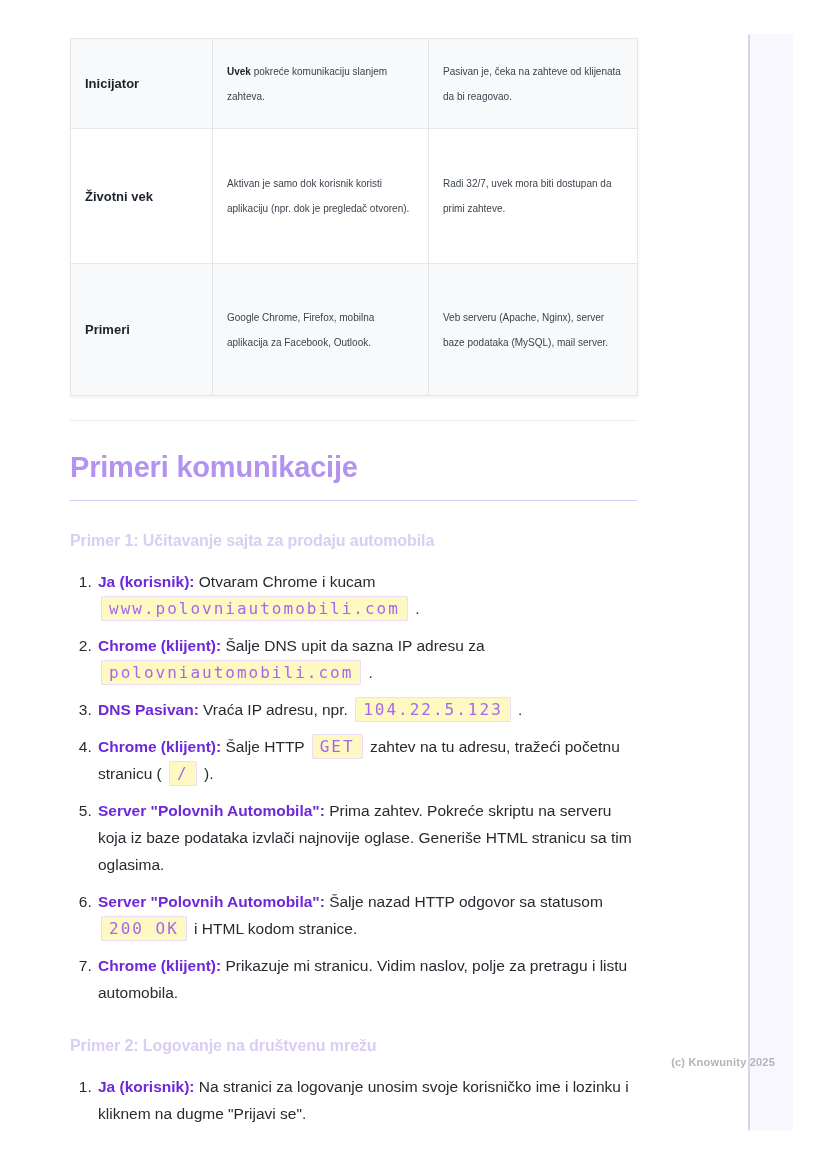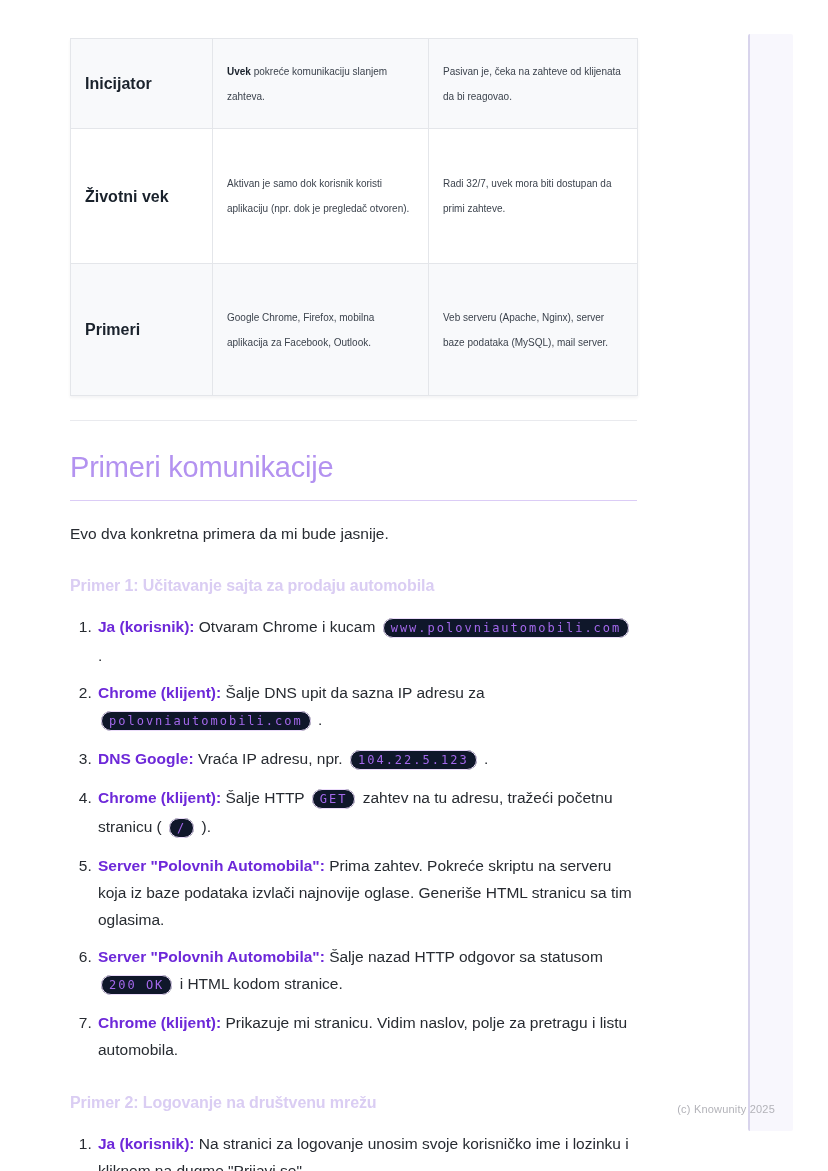--- a/index.html
+++ b/index.html
@@ -10,55 +10,55 @@
   }
   .content{position:absolute;left:70px;top:38px;width:567px;}
 
   
   table.cmp-table{border-collapse:collapse;width:567px;table-layout:fixed;
     box-shadow:0 2px 3px rgba(15,23,42,0.05);}
   .cmp-table th,.cmp-table td{
     border:1px solid #e4e6ea;vertical-align:middle;text-align:left;
     padding:11px 14px;font-size:10px;line-height:25px;color:#3c434d;font-weight:400;
   }
-  .cmp-table th{font-weight:700;color:#1a222c;font-size:16px;}
+  .cmp-table th{font-weight:700;color:#1a222c;font-size:13px;}
   .cmp-table tr:nth-child(odd){background:#f8f9fb;}
   .cmp-table tr:nth-child(1){height:90px;}
   .cmp-table tr:nth-child(2){height:135px;}
   .cmp-table tr:nth-child(3){height:132px;}
   .cmp-table strong{font-weight:700;color:#1a222c;}
 
   hr.section-divider{border:none;border-top:1px solid #e9eaee;margin:24px 0 0;}
 
   h2.h2{
-    margin:28px 0 0;font-size:29px;line-height:1.25;font-weight:400;
+    margin:28px 0 0;font-size:29px;line-height:1.25;font-weight:700;
     color:#b392f0;padding-bottom:15px;border-bottom:1px solid #dbccf6;
     letter-spacing:-0.2px;
   }
   p.intro{margin:21px 0 0;font-size:15.5px;line-height:1.55;color:#272b31;}
   h3.h3{margin:31px 0 0;font-size:16px;font-weight:700;color:#dacdf3;letter-spacing:-0.1px;}
 
   ol.steps{margin:18px 0 0;padding-left:26px;font-size:15.5px;color:#272b31;}
   ol.steps li{line-height:27px;margin-bottom:10px;padding-left:2px;}
   ol.steps strong{font-weight:700;color:#6d28d9;}
 
   code.chip{
     font-family:"DejaVu Sans Mono","Liberation Mono",monospace;
-    font-size:12px;letter-spacing:2px;color:#a468ec;background:#0f172a;
-    border:1px solid #ebdcfa;border-radius:10px;padding:2px 7px;margin:0 3px;
+    font-size:16px;letter-spacing:2px;color:#a468ec;background:#fef9c3;
+    border:1px solid #ebdcfa;border-radius:2px;padding:2px 7px;margin:0 3px;
     white-space:nowrap;
   }
 
   .page-edge{
     position:absolute;left:748px;top:34px;width:43px;height:1097px;
     background:#f8f7fd;border-left:2px solid #d8d4ec;border-radius:2px;
   }
   .footer{
-    position:absolute;top:1103px;right:53px;font-size:11px;color:#b3b3b9;
-    z-index:5;letter-spacing:0.2px;
+    position:absolute;top:1056px;right:53px;font-size:11px;color:#b3b3b9;
+    z-index:5;letter-spacing:0.2px;font-weight:bold;
   }
 </style>
 </head>
 <body>
 
 <div class="page">
   <div class="content">
 
     <table class="cmp-table">
       <colgroup>
@@ -82,27 +82,26 @@
             <td>Google Chrome, Firefox, mobilna aplikacija za Facebook, Outlook.</td>
             <td>Veb serveru (Apache, Nginx), server baze podataka (MySQL), mail server.</td>
           </tr>
         </tbody>
     </table>
 
     <hr class="section-divider">
 
     <h2 class="h2">Primeri komunikacije</h2>
 
-    <p class="intro">Evo dva konkretna primera da mi bude jasnije.</p>
 
     <h3 class="h3">Primer 1: Učitavanje sajta za prodaju automobila</h3>
     <ol class="steps" id="list1">
         <li><strong>Ja (korisnik):</strong> Otvaram Chrome i kucam <code class="chip">www.polovniautomobili.com</code> .</li>
         <li><strong>Chrome (klijent):</strong> Šalje DNS upit da sazna IP adresu za <code class="chip">polovniautomobili.com</code> .</li>
-        <li><strong>DNS Google:</strong> Vraća IP adresu, npr. <code class="chip">104.22.5.123</code> .</li>
+        <li><strong>DNS Pasivan:</strong> Vraća IP adresu, npr. <code class="chip">104.22.5.123</code> .</li>
         <li><strong>Chrome (klijent):</strong> Šalje HTTP <code class="chip">GET</code> zahtev na tu adresu, tražeći početnu stranicu ( <code class="chip">/</code> ).</li>
         <li><strong>Server "Polovnih Automobila":</strong> Prima zahtev. Pokreće skriptu na serveru koja iz baze podataka izvlači najnovije oglase. Generiše HTML stranicu sa tim oglasima.</li>
         <li><strong>Server "Polovnih Automobila":</strong> Šalje nazad HTTP odgovor sa statusom <code class="chip">200 OK</code> i HTML kodom stranice.</li>
         <li><strong>Chrome (klijent):</strong> Prikazuje mi stranicu. Vidim naslov, polje za pretragu i listu automobila.</li>
       </ol>
 
     <h3 class="h3">Primer 2: Logovanje na društvenu mrežu</h3>
     <ol class="steps" id="list2">
         <li><strong>Ja (korisnik):</strong> Na stranici za logovanje unosim svoje korisničko ime i lozinku i kliknem na dugme "Prijavi se".</li>
       </ol>

